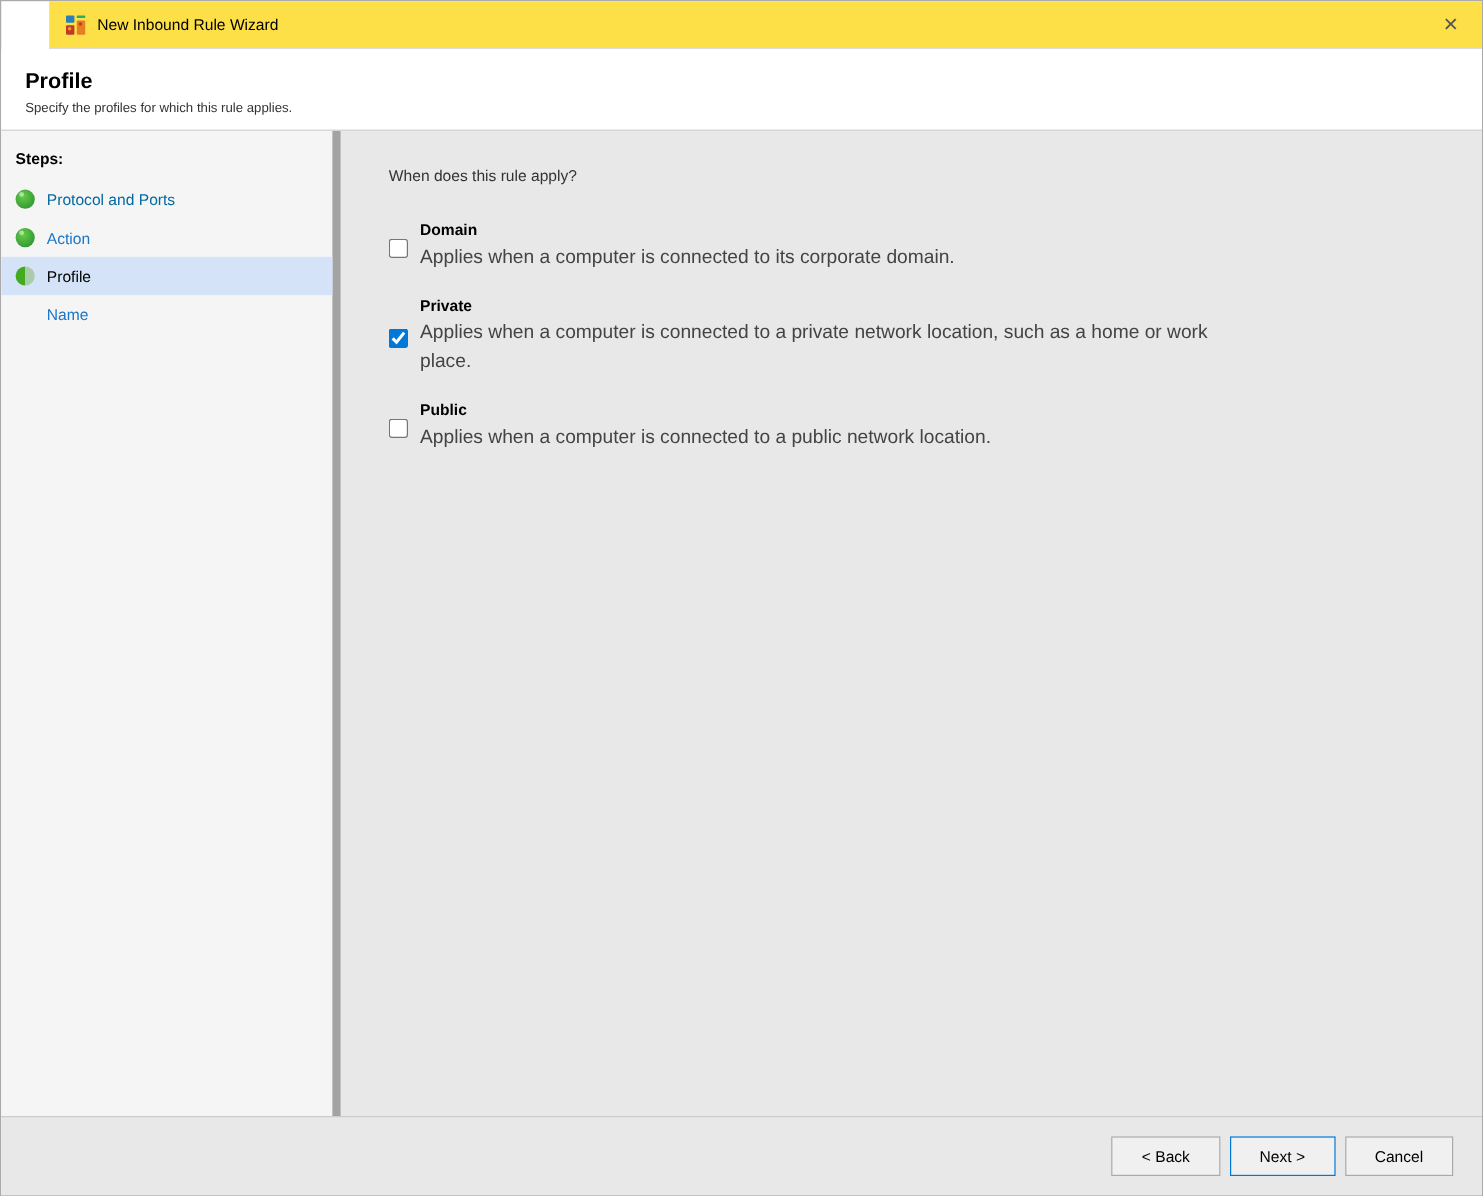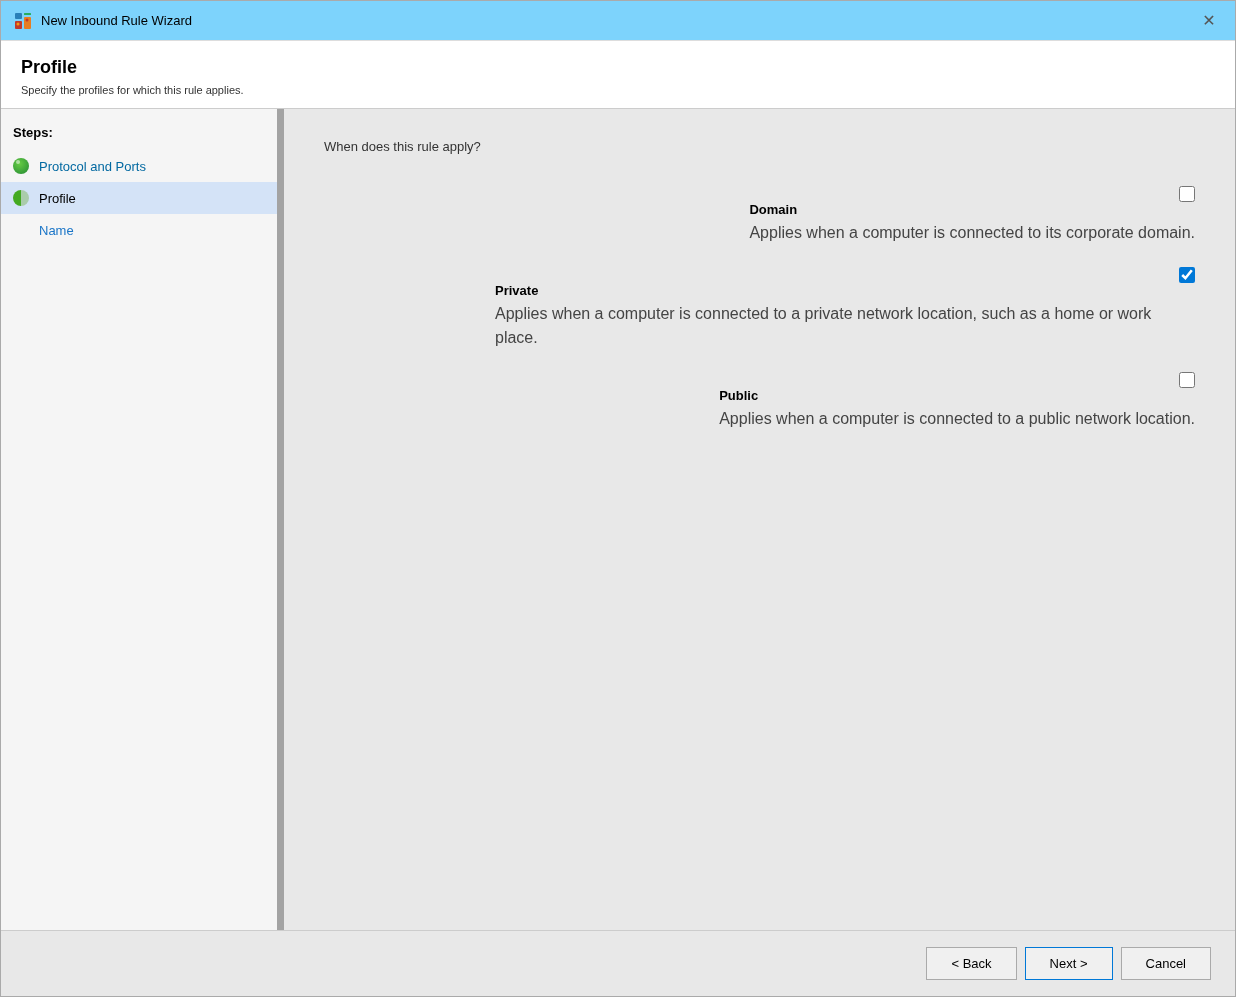--- a/index.html
+++ b/index.html
@@ -20,23 +20,24 @@
       box-shadow: 2px 2px 12px rgba(0,0,0,0.3);
       display: flex;
       flex-direction: column;
       position: relative;
     }
     .title-bar {
       display: flex;
       align-items: center;
       justify-content: space-between;
       padding: 8px 12px;
-      background: #7dd3fc;
+      background: #fde047;
       border-bottom: 1px solid #ddd;
       height: 40px;
+      margin-left: 40px;
     }
     .title-bar-left {
       display: flex;
       align-items: center;
       gap: 8px;
     }
     .app-icon {
       width: 20px;
       height: 20px;
       display: flex;
@@ -147,22 +148,23 @@
       color: #333;
       margin-bottom: 30px;
     }
     .options-container {
       display: flex;
       flex-direction: column;
       gap: 20px;
     }
     .option-row {
       display: flex;
-      flex-direction: column;
-      align-items: flex-end;
+      flex-direction: row;
+      align-items: center;
+      gap: 10px;
     }
     .checkbox-wrap {
       display: flex;
       align-items: flex-start;
       padding-top: 2px;
       flex-shrink: 0;
     }
     .checkbox-input {
       width: 16px;
       height: 16px;
@@ -240,20 +242,24 @@
   <div class="content-area">
 
     <div class="sidebar">
       <div class="sidebar-steps-label">Steps:</div>
 
       <div id="sidebar-steps">
           <div class="sidebar-item">
             <span class="sidebar-icon icon-green-full"></span>
             <span class="item-label" style="color: #0369a1;">Protocol and Ports</span>
           </div>
+          <div class="sidebar-item">
+            <span class="sidebar-icon icon-green-full"></span>
+            <span class="item-label" style="color: rgb(26, 117, 199);">Action</span>
+          </div>
           <div class="sidebar-item active">
             <span class="sidebar-icon icon-half"></span>
             <span class="item-label">Profile</span>
           </div>
           <div class="sidebar-item">
             <span class="sidebar-icon" style="background: transparent;"></span>
             <span class="item-label" style="color: rgb(26, 117, 199);">Name</span>
           </div>
         </div>
     </div>

